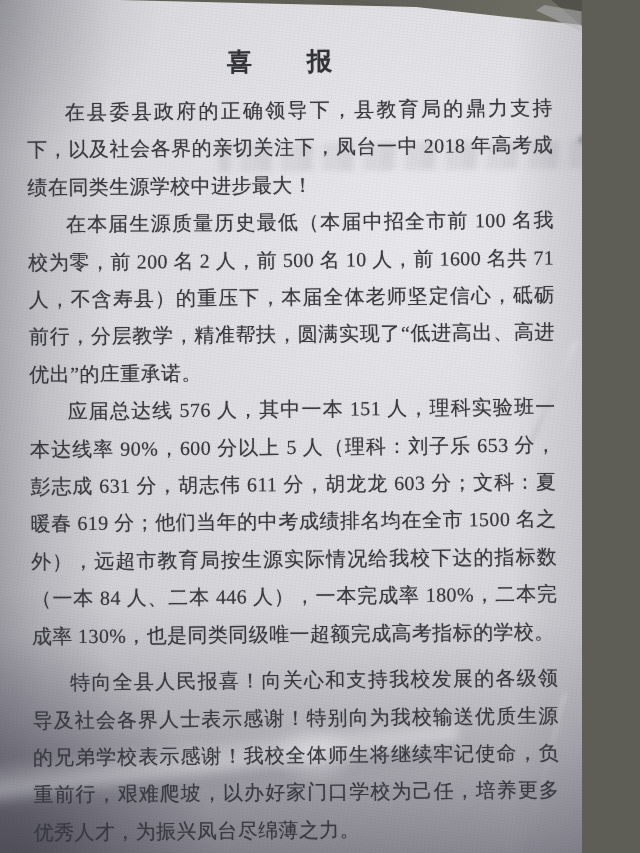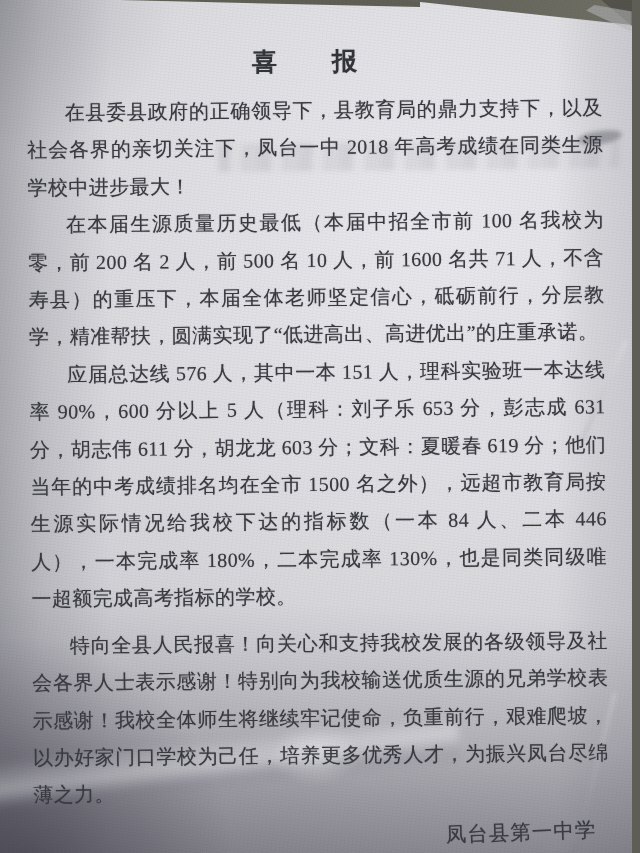--- a/index.html
+++ b/index.html
@@ -4,21 +4,21 @@
 <style>
   html, body { margin: 0; padding: 0; }
   body {
     width: 640px; height: 853px;
     background: #5e5e56;
     overflow: hidden;
     font-family: "Liberation Serif", "DejaVu Serif", serif;
   }
   .photo {
     position: relative;
-    width: 632px; height: 853px;
+    width: 582px; height: 853px;
     overflow: hidden;
   }
   
   .paper {
     position: absolute; inset: 0;
     background:
       radial-gradient(130% 95% at 70% 26%,
         #e9e8ec 0%, #dedde1 36%, #d2d1d6 60%, #c0bfc6 80%, #abaab2 100%);
   }
   

